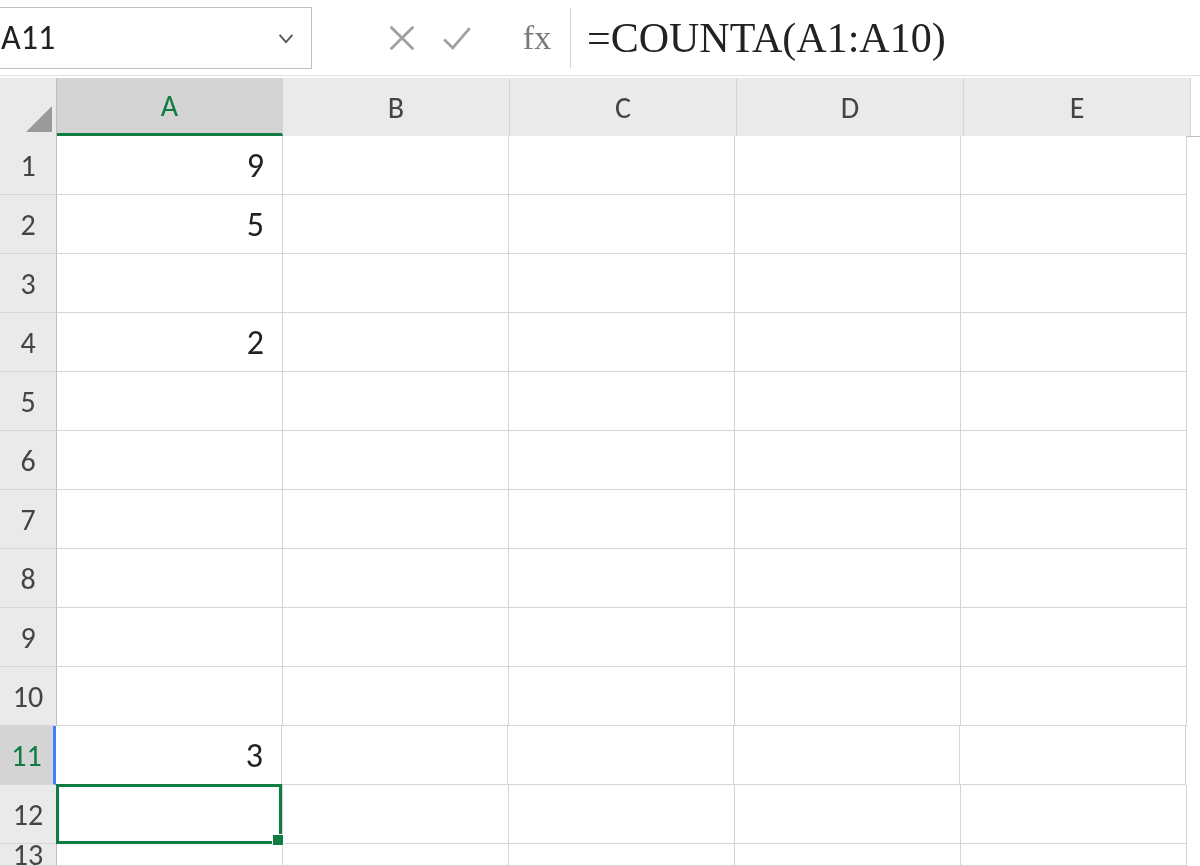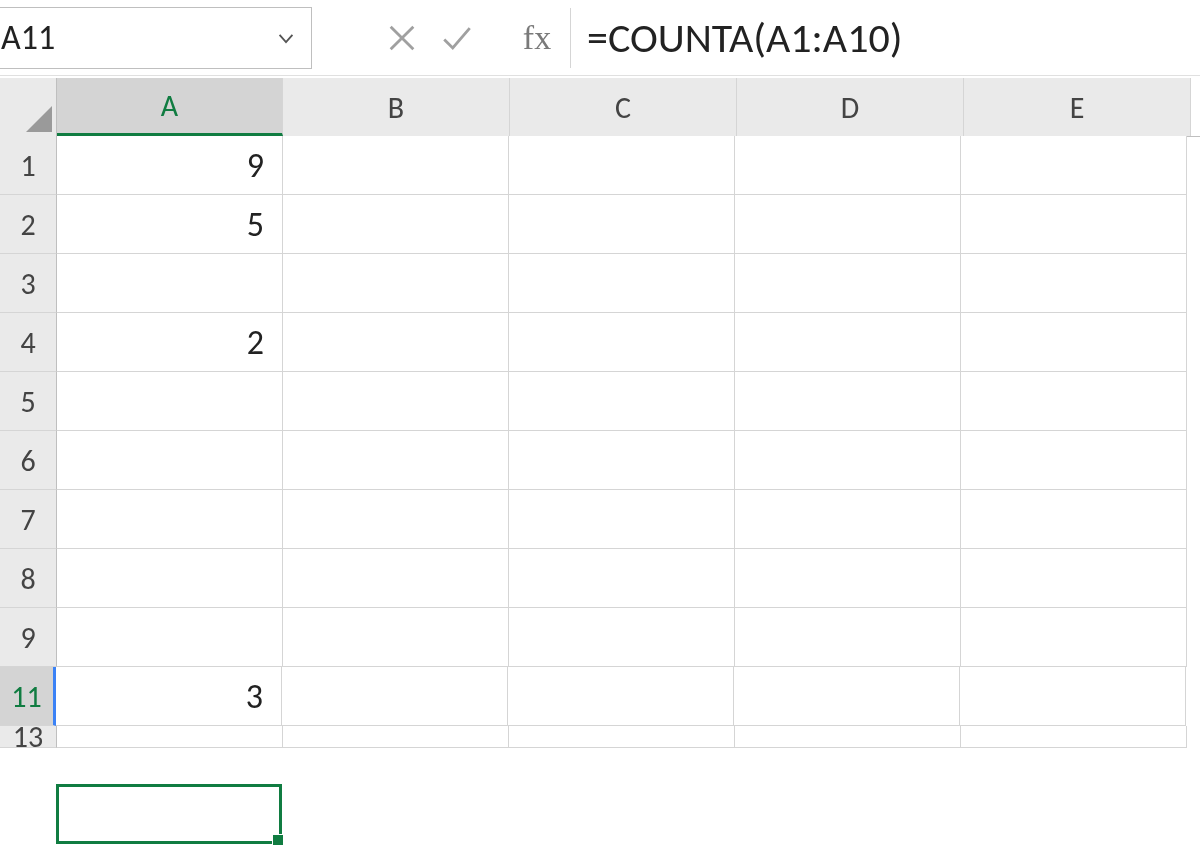--- a/index.html
+++ b/index.html
@@ -69,20 +69,21 @@
     border-right: 1px solid #d5d5d5;
   }
   .formula-input {
     flex: 1;
     height: 60px;
     display: flex;
     align-items: center;
     font-size: 42px;
     color: #222;
     padding-left: 4px;
+    font-family: Liberation Serif, serif;
   }
   
   .grid {
     position: absolute;
     left: 0; right: 0; top: 78px; bottom: 0;
   }
 
   .col-headers {
     display: flex;
     height: 58px;
@@ -288,22 +289,38 @@
         </div>
         <div class="row">
           <div class="row-h">9</div>
           <div class="cell"></div>
           <div class="cell"></div>
           <div class="cell"></div>
           <div class="cell"></div>
           <div class="cell"></div>
         </div>
         <div class="row">
+          <div class="row-h">10</div>
+          <div class="cell"></div>
+          <div class="cell"></div>
+          <div class="cell"></div>
+          <div class="cell"></div>
+          <div class="cell"></div>
+        </div>
+        <div class="row">
           <div class="row-h active">11</div>
           <div class="cell">3</div>
+          <div class="cell"></div>
+          <div class="cell"></div>
+          <div class="cell"></div>
+          <div class="cell"></div>
+        </div>
+        <div class="row">
+          <div class="row-h">12</div>
+          <div class="cell"></div>
           <div class="cell"></div>
           <div class="cell"></div>
           <div class="cell"></div>
           <div class="cell"></div>
         </div>
         <div class="row" style="height: 22px;">
           <div class="row-h">13</div>
           <div class="cell"></div>
           <div class="cell"></div>
           <div class="cell"></div>

